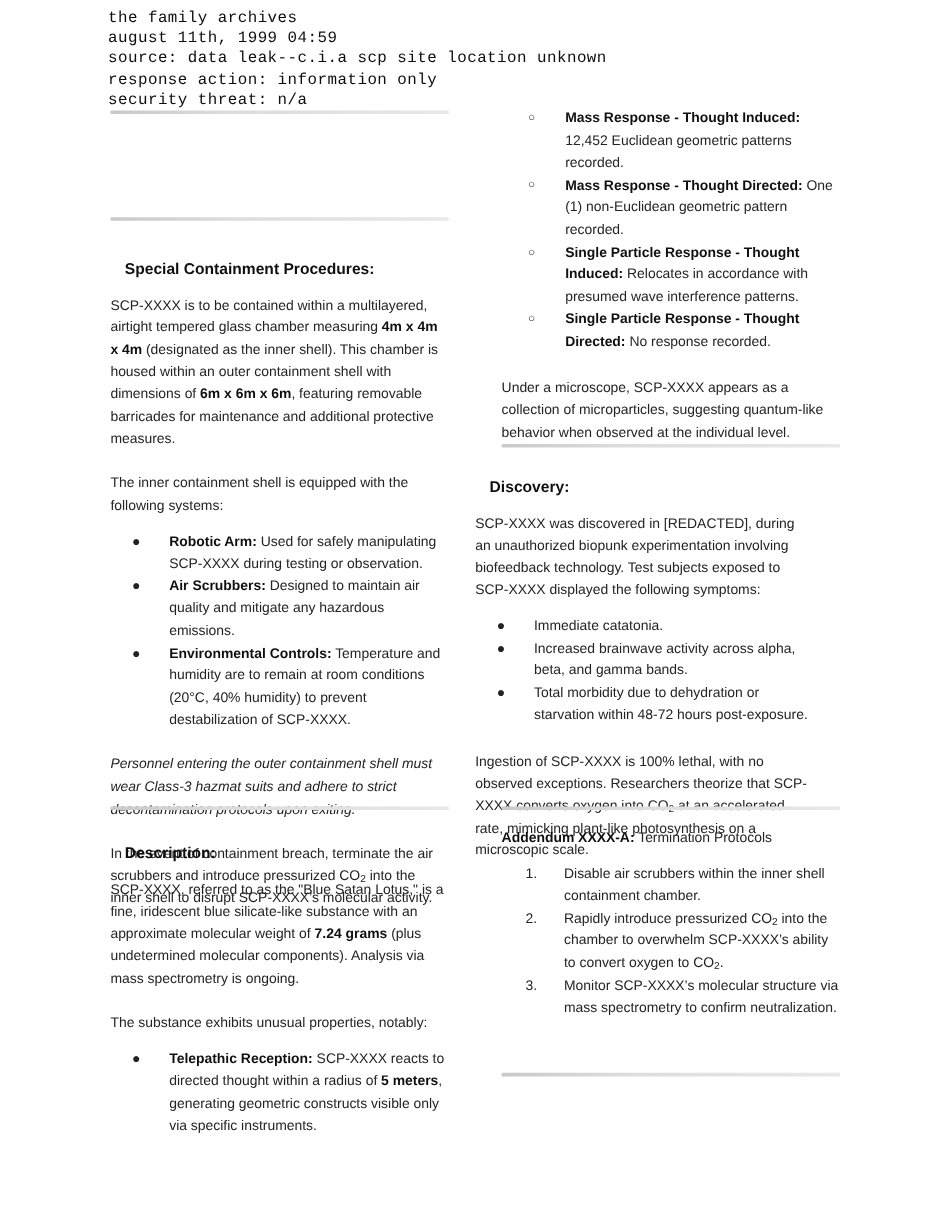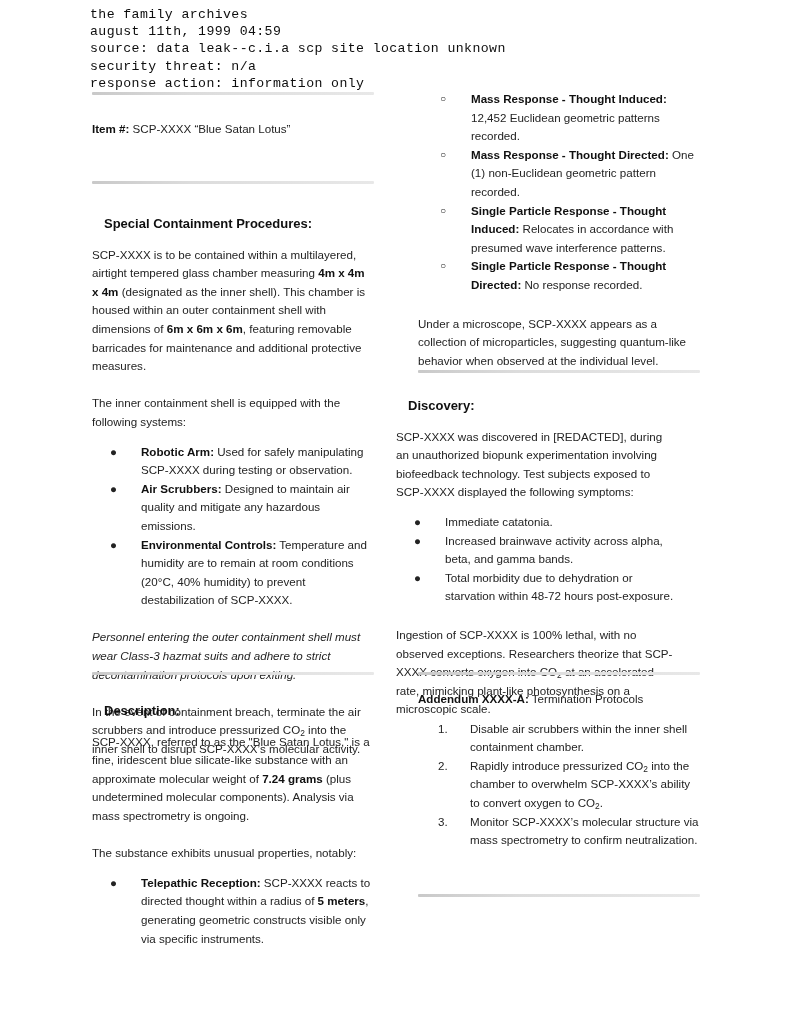--- a/index.html
+++ b/index.html
@@ -92,30 +92,27 @@
   ol.numbers > li > .mk { left: 20px; }
   ol.numbers > li { padding-left: 52px; }
 </style>
 </head>
 <body>
 
 <div class="header-block">
   <div class="header-line">the family archives</div>
   <div class="header-line">august 11th, 1999 04:59</div>
   <div class="header-line">source: data leak--c.i.a scp site location unknown</div>
+  <div class="header-line">response action: information only</div>
   <div class="header-line">security threat: n/a</div>
-  <div class="header-line">response action: information only</div>
 </div>
 
 <div class="rule" style="left:92px; top:92px;"></div>
 
 <div class="block" style="left:92px; top:120px;">
-  <p class="para">
-    <b>Item #:</b><span> SCP-XXXX “Blue Satan Lotus”</span>
-  </p>
 </div>
 
 <div class="rule" style="left:92px; top:181px;"></div>
 
 <div class="block" style="left:92px; top:203px;">
   <p class="heading">Special Containment Procedures:</p>
   <p class="para" style="margin-top:0;">
     <span>SCP-XXXX is to be contained within a multilayered, airtight tempered glass chamber measuring </span><b>4m x 4m x 4m</b><span> (designated as the inner shell). This chamber is housed within an outer containment shell with dimensions of </span><b>6m x 6m x 6m</b><span>, featuring removable barricades for maintenance and additional protective measures.</span>
   </p>
   <p class="para">The inner containment shell is equipped with the following systems:</p>

